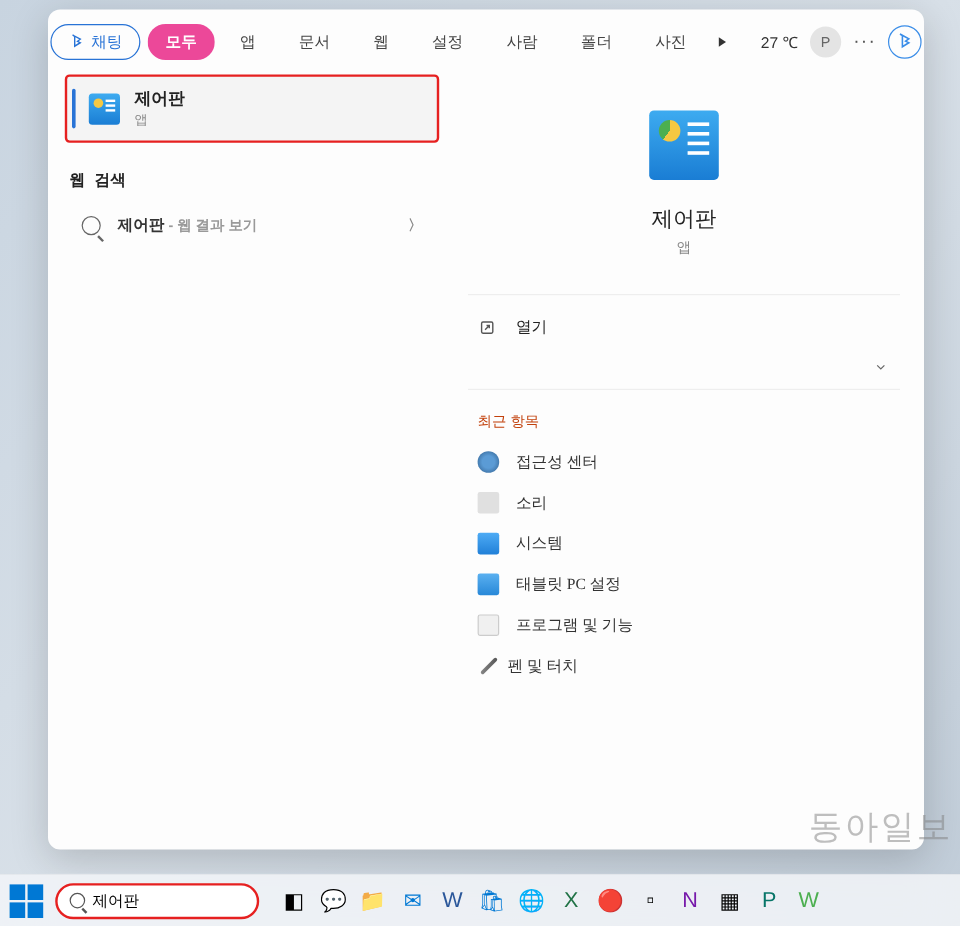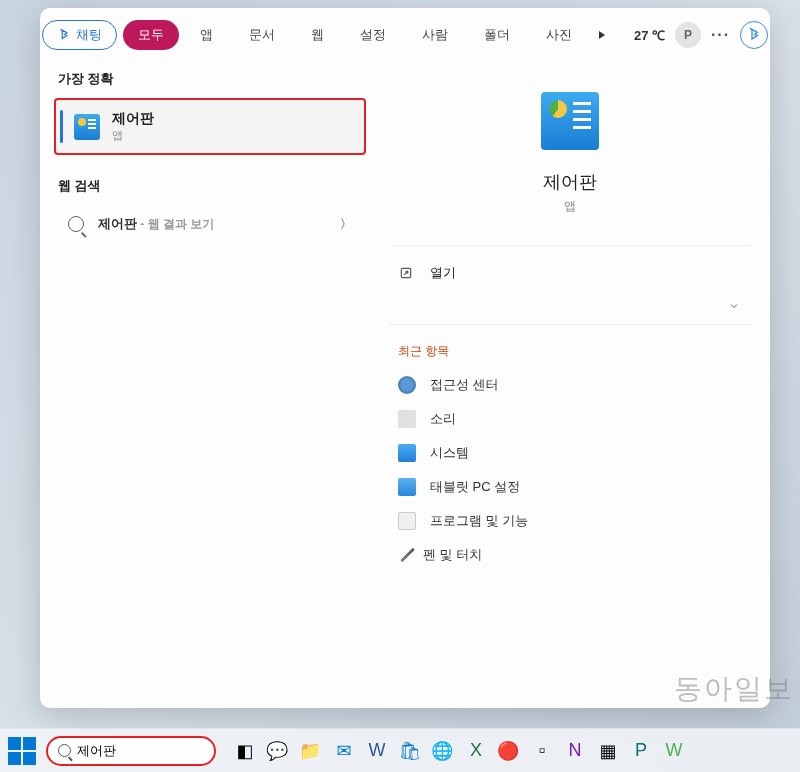--- a/index.html
+++ b/index.html
@@ -3,23 +3,23 @@
   <meta charset="utf-8">
   <style>
     * { margin: 0; padding: 0; box-sizing: border-box; font-family: "Segoe UI", "Malgun Gothic", sans-serif; }
     body { width: 800px; height: 772px; background: linear-gradient(135deg, #c8d4e0 0%, #d8e0e8 50%, #c0ccd8 100%); position: relative; overflow: hidden; }
     
     .search-panel { position: absolute; top: 8px; left: 40px; width: 730px; height: 700px; background: #fdfdfd; border-radius: 10px; box-shadow: 0 8px 32px rgba(0,0,0,0.18); display: flex; flex-direction: column; }
     
     .top-tabs { display: flex; align-items: center; padding: 12px 2px; gap: 6px; }
     .tab-pill { padding: 5px 14px; border-radius: 16px; font-size: 13px; color: #444; cursor: pointer; border: 1px solid transparent; white-space: nowrap; }
     .tab-chat { border: 1.5px solid #2873d6; color: #2873d6; font-weight: 500; display: flex; align-items: center; gap: 5px; }
-    .tab-all { background: #be185d; color: #fff; font-weight: 400; }
+    .tab-all { background: #ec4899; color: #fff; font-weight: 700; }
     .tab-more-arrow { width: 0; height: 0; border-left: 6px solid #333; border-top: 4px solid transparent; border-bottom: 4px solid transparent; margin: 0 6px; cursor: pointer; }
-    .top-right { margin-left: auto; display: flex; align-items: center; gap: 10px; font-weight: bold; }
+    .top-right { margin-left: auto; display: flex; align-items: center; gap: 10px; }
     .temp { font-size: 13px; color: #333; }
     .avatar { width: 26px; height: 26px; border-radius: 50%; background: #e4e4e4; display: flex; align-items: center; justify-content: center; font-size: 12px; color: #666; }
     .dots { font-size: 16px; color: #555; cursor: pointer; letter-spacing: 1px; }
     .bing-logo { width: 28px; height: 28px; border: 1.5px solid #3a8de8; border-radius: 50%; display: flex; align-items: center; justify-content: center; color: #3a8de8; font-weight: bold; cursor: pointer; }
     
     .content-area { flex: 1; display: flex; }
     .left-pane { width: 340px; padding: 0 14px; }
     .right-pane { flex: 1; padding: 10px 20px 0 10px; }
     
     .section-label { font-size: 13px; font-weight: 600; color: #222; margin: 8px 0 10px 4px; }
@@ -52,21 +52,21 @@
     .divider { height: 1px; background: #eee; margin: 6px 0; }
     
     .action-row { display: flex; align-items: center; padding: 12px 8px; cursor: pointer; border-radius: 4px; }
     .action-icon { width: 16px; height: 16px; margin-right: 16px; display: flex; align-items: center; justify-content: center; }
     .action-label { font-size: 13px; color: #222; }
     .chevron-down { margin-left: auto; width: 24px; height: 24px; display: flex; align-items: center; justify-content: center; color: #666; cursor: pointer; }
     
     .recent-label { font-size: 12px; color: #c2410c; margin: 18px 0 8px 8px; }
     .recent-item { display: flex; align-items: center; padding: 8px 8px; cursor: pointer; border-radius: 4px; }
     .recent-icon { width: 18px; height: 18px; margin-right: 14px; border-radius: 2px; }
-    .recent-text { font-size: 13px; color: #333; }
+    .recent-text { font-size: 13px; color: #333; font-family: Liberation Serif, serif; }
     
     .ri-access { background: radial-gradient(circle, #5b9bd5 40%, #2e5c8a 100%); border-radius: 50%; }
     .ri-sound { background: #e0e0e0; border-radius: 2px; }
     .ri-device { background: linear-gradient(#6aa8e8, #3a7cc8); }
     .ri-system { background: linear-gradient(#4dabf5, #2180d8); }
     .ri-printer { background: #888; }
     .ri-program { background: #f0f0f0; border: 1px solid #ccc; }
     .ri-tablet { background: linear-gradient(#5ab0f0, #2888d8); }
     .ri-pen { background: linear-gradient(45deg, #888, #555); transform: rotate(45deg); width: 3px; height: 18px; margin-left: 8px; }
     
@@ -111,30 +111,29 @@
       <div class="bing-logo">
         <svg width="16" height="16" viewBox="0 0 24 24" fill="none" stroke="#3a8de8" stroke-width="2">
             <path d="M6 2l3 2v14l8-5-4-2 4-3-11-6z"></path>
           </svg>
       </div>
     </div>
   </div>
 
   <div class="content-area">
     <div class="left-pane">
-      <div class="section-label">가장 정확</div>
       <div class="result-item selected">
         <div class="result-icon cp-icon"></div>
         <div class="result-text">
           <span class="result-title">제어판</span>
           <span class="result-sub">앱</span>
         </div>
       </div>
 
-      <div class="section-label" style="margin-top:22px;">웹 검색</div>
+      <div class="section-label" style="margin-top:22px;font-family:Liberation Mono, monospace;">웹 검색</div>
       <div class="web-search-item">
         <div class="search-glyph"></div>
         <span class="web-text">
           <span>제어판</span><span class="web-sub"> - 웹 결과 보기</span>
         </span>
         <span class="result-chevron">〉</span>
       </div>
     </div>
 
     <div class="right-pane">

